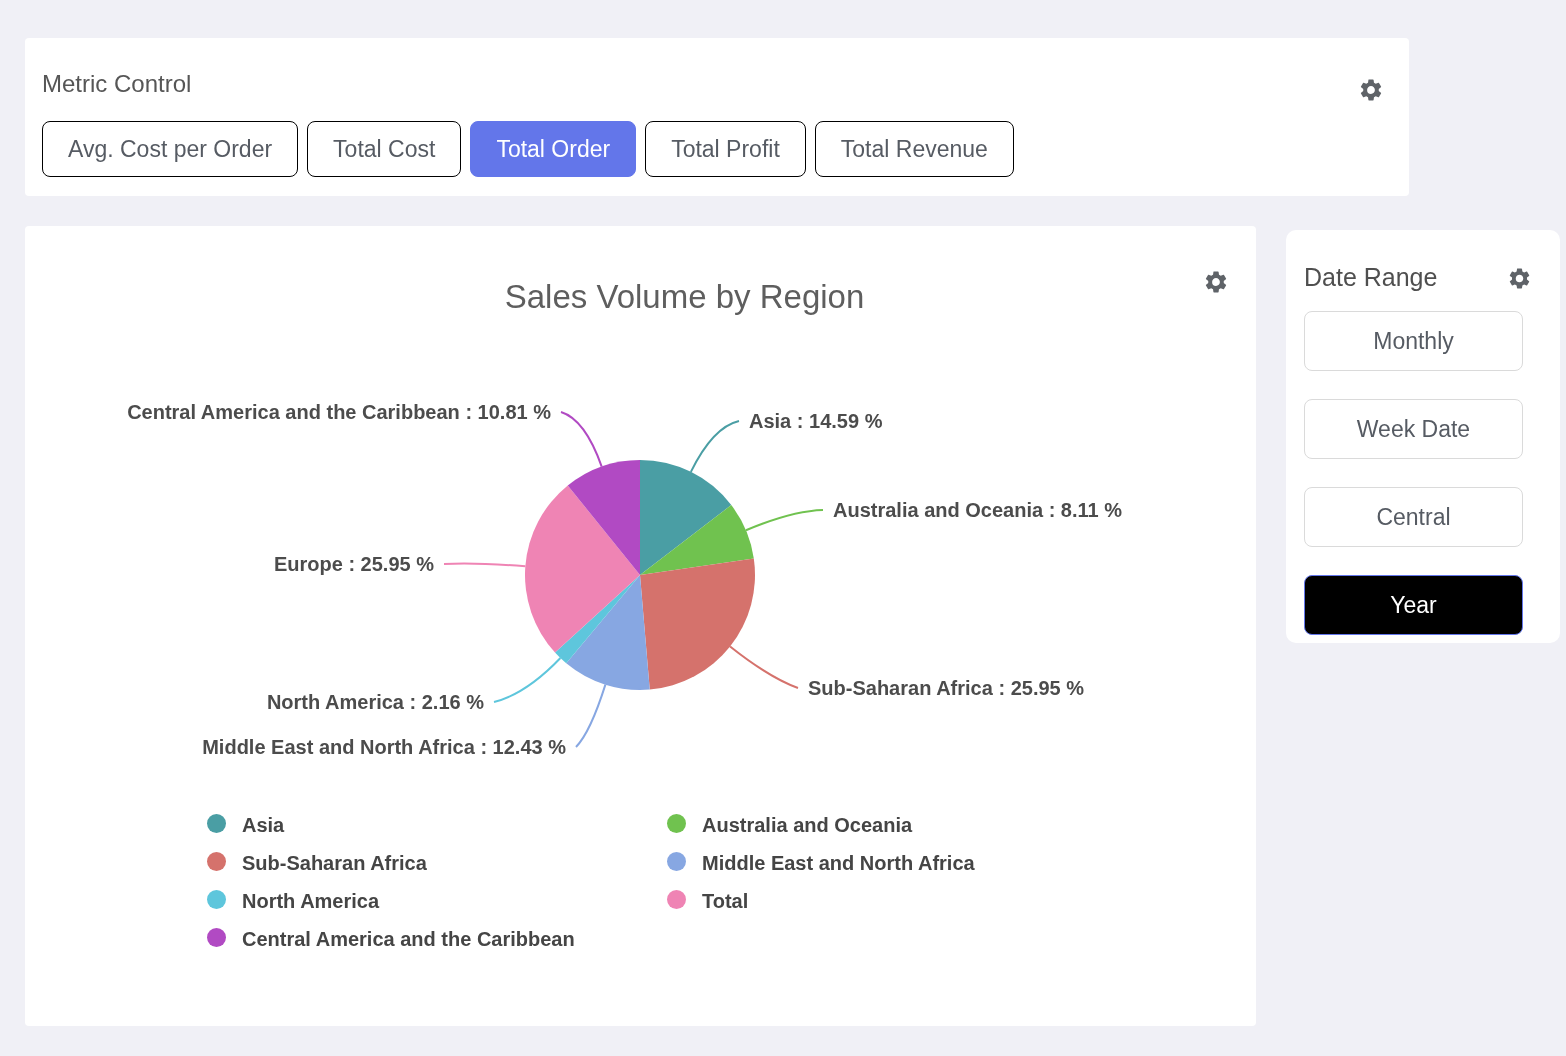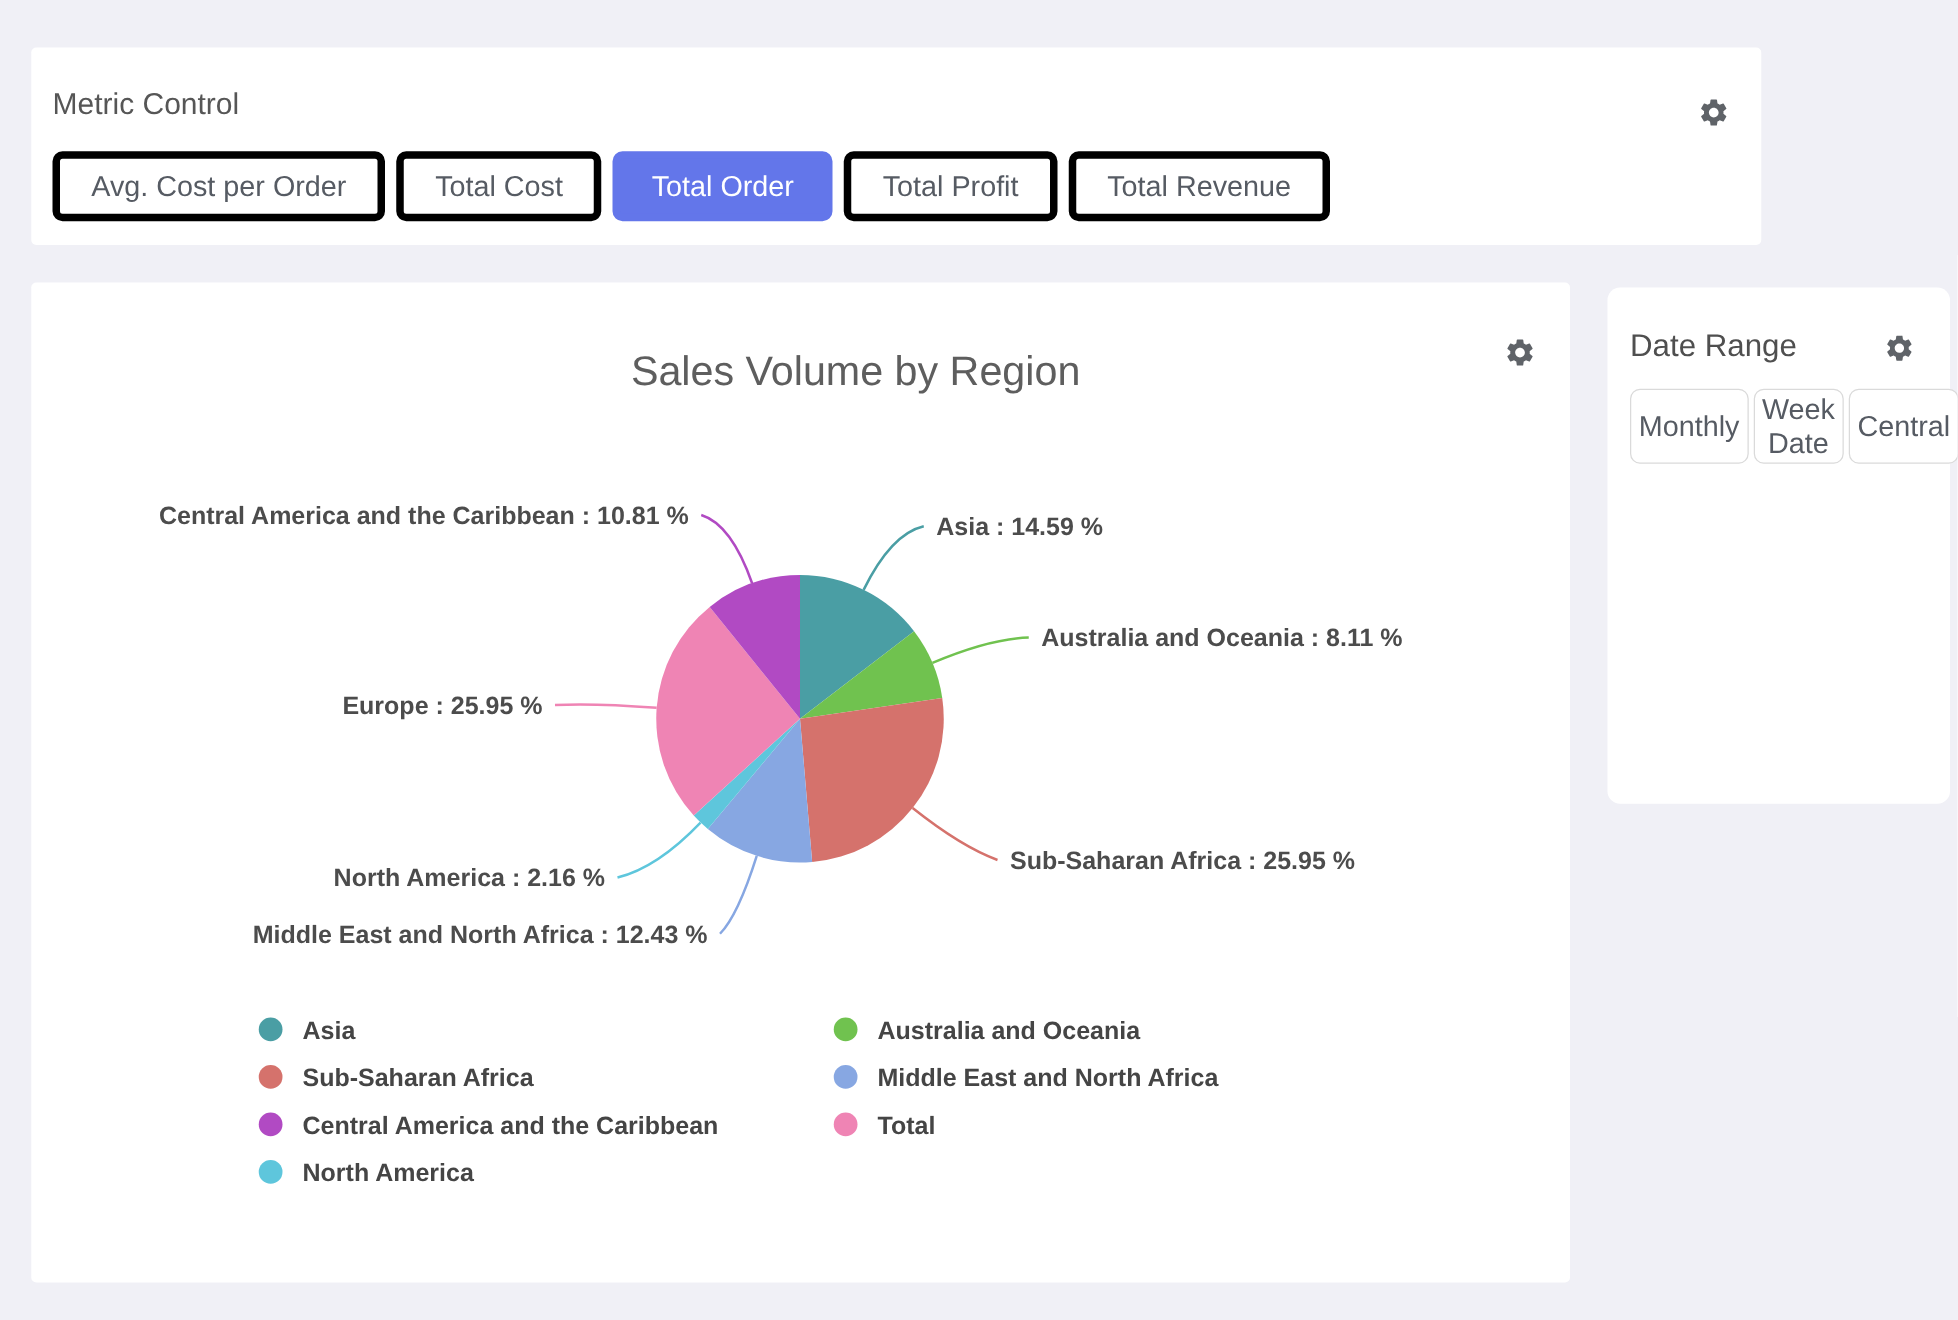--- a/index.html
+++ b/index.html
@@ -15,21 +15,21 @@
   
   #metric-card { left:25px; top:38px; width:1384px; height:158px; }
   .metric-title {
     position:absolute; left:17px; top:32px;
     font-size:24px; color:#565656;
   }
   #metric-buttons { position:absolute; left:17px; top:83px; display:flex; gap:9px; }
   .mbtn {
     height:56px; padding:0 25px;
     font-size:23px; color:#565B63;
-    background:#FFFFFF; border:6px solid #000000; border-radius:8px;
+    background:#FFFFFF; border:1px solid #000000; border-radius:8px;
     font-family:"Liberation Sans", sans-serif;
     cursor:pointer; white-space:nowrap;
   }
   .mbtn.active { background:#6376EA; border-color:#6376EA; color:#FFFFFF; }
 
   
   .gear-btn {
     position:absolute; width:26px; height:26px;
     background:none; border:none; padding:0; cursor:pointer;
   }
@@ -57,21 +57,21 @@
   .legend-label { font-size:20px; font-weight:bold; color:#454545; white-space:nowrap; }
 
   
   #range-card { left:1286px; top:230px; width:274px; height:413px;border-radius:10px; }
   .range-title {
     position:absolute; left:18px; top:33px;
     font-size:25px; color:#4F4F4F;
   }
   #range-buttons {
     position:absolute; left:18px; top:81px; width:219px;
-    display:flex; flex-direction:row; gap:4px;
+    display:flex; flex-direction:column; gap:28px;
   }
   .rbtn {
     height:60px; font-size:23px; color:#565B63;
     background:#FFFFFF; border:1px solid #DADADA; border-radius:8px;
     font-family:"Liberation Sans", sans-serif;
     cursor:pointer;
   }
   .rbtn.active { background:#000000; border-color:#6376EA; color:#FFFFFF; }
 </style>
 </head>
@@ -126,26 +126,26 @@
   <div class="legend-col" id="legend-col-0">
       <div class="legend-item">
         <span class="legend-dot" style="background: rgb(74, 158, 164);"></span>
         <span class="legend-label">Asia</span>
       </div>
       <div class="legend-item">
         <span class="legend-dot" style="background: rgb(213, 114, 108);"></span>
         <span class="legend-label">Sub-Saharan Africa</span>
       </div>
       <div class="legend-item">
+        <span class="legend-dot" style="background: rgb(94, 198, 220);"></span>
+        <span class="legend-label">North America</span>
+      </div>
+      <div class="legend-item">
         <span class="legend-dot" style="background: rgb(177, 74, 195);"></span>
         <span class="legend-label">Central America and the Caribbean</span>
-      </div>
-      <div class="legend-item">
-        <span class="legend-dot" style="background: rgb(94, 198, 220);"></span>
-        <span class="legend-label">North America</span>
       </div>
     </div>
   <div class="legend-col" id="legend-col-1">
       <div class="legend-item">
         <span class="legend-dot" style="background: rgb(112, 194, 79);"></span>
         <span class="legend-label">Australia and Oceania</span>
       </div>
       <div class="legend-item">
         <span class="legend-dot" style="background: rgb(135, 167, 226);"></span>
         <span class="legend-label">Middle East and North Africa</span>

